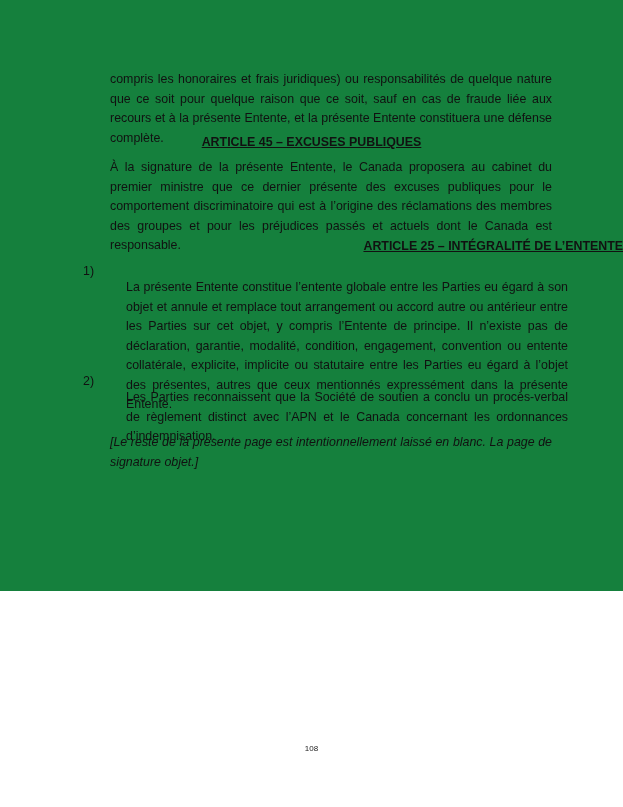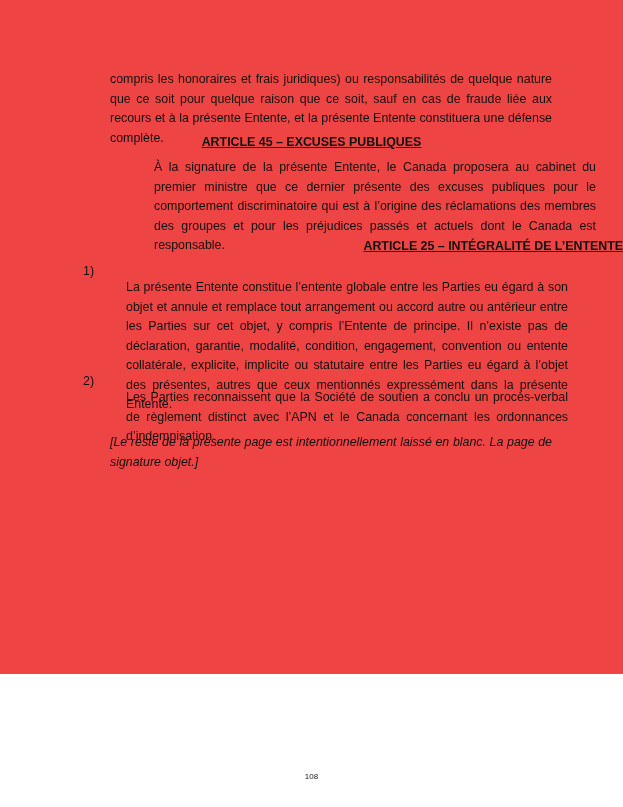--- a/index.html
+++ b/index.html
@@ -12,22 +12,22 @@
       height: 807px;
       position: relative;
       overflow: hidden;
       font-family: "Liberation Sans", sans-serif;
       color: #111111;
     }
     .page {
       position: absolute;
       left: 0; top: 0;
       width: 623px;
-      height: 674px;
-      background: #ef4444;
+      height: 591px;
+      background: #15803d;
     }
     .para {
       position: absolute;
       left: 110px;
       width: 442px;
       font-size: 12.4px;
       line-height: 19.5px;
       text-align: justify;
       margin: 0;
     }
@@ -67,33 +67,32 @@
       font-style: italic;
     }
     .page-number {
       position: absolute;
       left: 0;
       width: 623px;
       top: 744px;
       text-align: center;
       font-size: 8px;
       color: #222;
-      margin-top: 28px;
     }
   </style>
 </head>
 <body>
 
 <div class="page">
 
   <p class="para" style="top:70px;">compris les honoraires et frais juridiques) ou responsabilités de quelque nature que ce soit pour quelque raison que ce soit, sauf en cas de fraude liée aux recours et à la présente Entente, et la présente Entente constituera une défense complète.</p>
 
   <h2 class="heading" style="top:133px;">ARTICLE 45 – EXCUSES PUBLIQUES</h2>
 
-  <p class="para" style="top:158px;margin-left:44px;">À la signature de la présente Entente, le Canada proposera au cabinet du premier ministre que ce dernier présente des excuses publiques pour le comportement discriminatoire qui est à l’origine des réclamations des membres des groupes et pour les préjudices passés et actuels dont le Canada est responsable.</p>
+  <p class="para" style="top:158px;">À la signature de la présente Entente, le Canada proposera au cabinet du premier ministre que ce dernier présente des excuses publiques pour le comportement discriminatoire qui est à l’origine des réclamations des membres des groupes et pour les préjudices passés et actuels dont le Canada est responsable.</p>
 
   <h2 class="heading" style="top:237px;text-align:right;">ARTICLE 25 – INTÉGRALITÉ DE L’ENTENTE</h2>
 
   <div class="item" style="top:262px;">
     <span class="num">1)</span>
     <p class="text">La présente Entente constitue l’entente globale entre les Parties eu égard à son objet et annule et remplace tout arrangement ou accord autre ou antérieur entre les Parties sur cet objet, y compris l’Entente de principe. Il n’existe pas de déclaration, garantie, modalité, condition, engagement, convention ou entente collatérale, explicite, implicite ou statutaire entre les Parties eu égard à l’objet des présentes, autres que ceux mentionnés expressément dans la présente Entente.</p>
   </div>
 
   <div class="item" style="top:372px;">
     <span class="num">2)</span>

